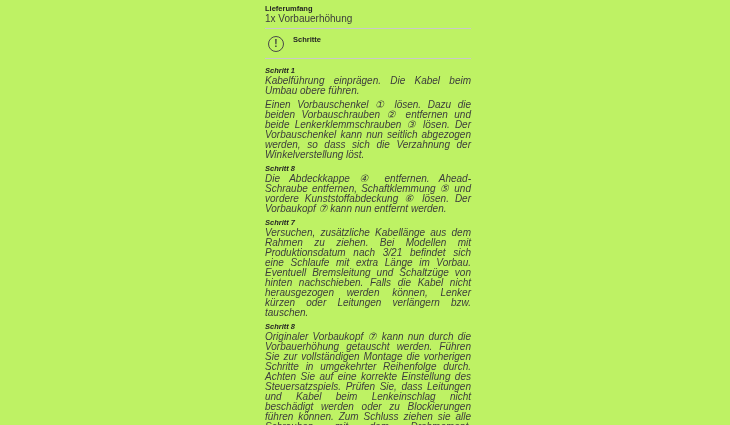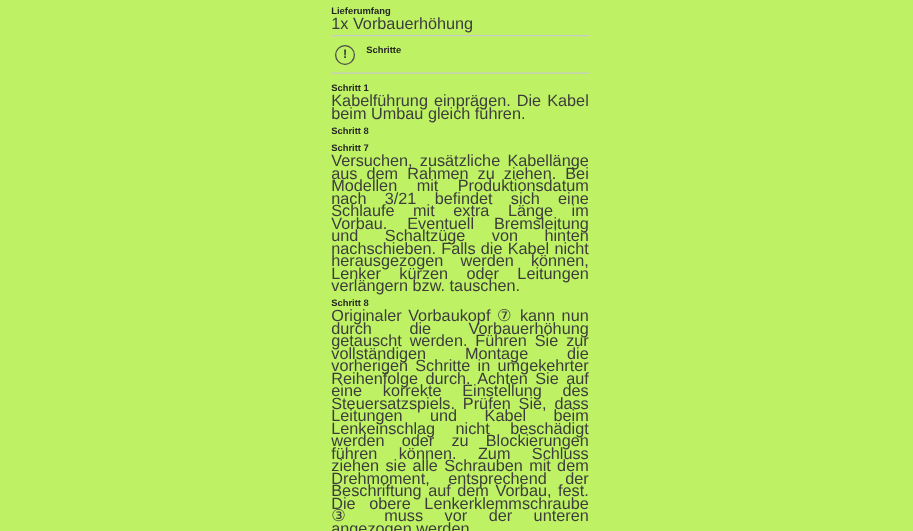--- a/index.html
+++ b/index.html
@@ -24,21 +24,21 @@
   }
   .sec-title {
     margin: 0;
     font-size: 7.5px;
     font-weight: bold;
     line-height: 10px;
     color: #242424;
   }
   .body-text {
     margin: 0;
-    font-size: 13px;
+    font-size: 10px;
     line-height: 10px;
     text-align: justify;
     color: #3c3c3c;
   }
   .delivery-item {
     margin-bottom: 0;
   }
   .notice {
     display: flex;
     align-items: flex-start;
@@ -60,20 +60,21 @@
     font-weight: bold;
     line-height: 13px;
     color: #3c3c3c;
   }
   .notice-content {
     flex: 1;
     margin-left: 9px;
   }
   .step {
     margin-bottom: 4px;
+    font-style: italic;
   }
 </style>
 </head>
 <body>
 
 <div class="page">
   <div class="column">
 
     <h3 class="sec-title">Lieferumfang</h3>
     <p class="body-text delivery-item">1x Vorbauerhöhung</p>
@@ -82,28 +83,30 @@
       <div class="notice-icon">
         <span>!</span>
       </div>
       <div class="notice-content">
         <h3 class="sec-title">Schritte</h3>
       </div>
     </div>
 
     <section class="step">
       <h3 class="sec-title">Schritt 1</h3>
-      <p class="body-text">Kabelführung einprägen. Die Kabel beim Umbau gleich führen.</p>
+      <p class="body-text">Kabelführung einprägen. Die Kabel beim Umbau obere führen.</p>
     </section>
 
     <section class="step">
+      <p class="body-text">Einen Vorbauschenkel ① lösen. Dazu die beiden Vorbauschrauben ② entfernen und beide Lenkerklemmschrauben ③ lösen. Der Vorbauschenkel kann nun seitlich abgezogen werden, so dass sich die Verzahnung der Winkelverstellung löst.</p>
     </section>
 
     <section class="step">
       <h3 class="sec-title">Schritt 8</h3>
+      <p class="body-text">Die Abdeckkappe ④ entfernen. Ahead-Schraube entfernen, Schaftklemmung ⑤ und vordere Kunststoffabdeckung ⑥ lösen. Der Vorbaukopf ⑦ kann nun entfernt werden.</p>
     </section>
 
     <section class="step">
       <h3 class="sec-title">Schritt 7</h3>
       <p class="body-text">Versuchen, zusätzliche Kabellänge aus dem Rahmen zu ziehen. Bei Modellen mit Produktionsdatum nach 3/21 befindet sich eine Schlaufe mit extra Länge im Vorbau. Eventuell Bremsleitung und Schaltzüge von hinten nachschieben. Falls die Kabel nicht herausgezogen werden können, Lenker kürzen oder Leitungen verlängern bzw. tauschen.</p>
     </section>
 
     <section class="step">
       <h3 class="sec-title">Schritt 8</h3>
       <p class="body-text">Originaler Vorbaukopf ⑦ kann nun durch die Vorbauerhöhung getauscht werden. Führen Sie zur vollständigen Montage die vorherigen Schritte in umgekehrter Reihenfolge durch. Achten Sie auf eine korrekte Einstellung des Steuersatzspiels. Prüfen Sie, dass Leitungen und Kabel beim Lenkeinschlag nicht beschädigt werden oder zu Blockierungen führen können. Zum Schluss ziehen sie alle Schrauben mit dem Drehmoment, entsprechend der Beschriftung auf dem Vorbau, fest. Die obere Lenkerklemmschraube ③ muss vor der unteren angezogen werden.</p>

